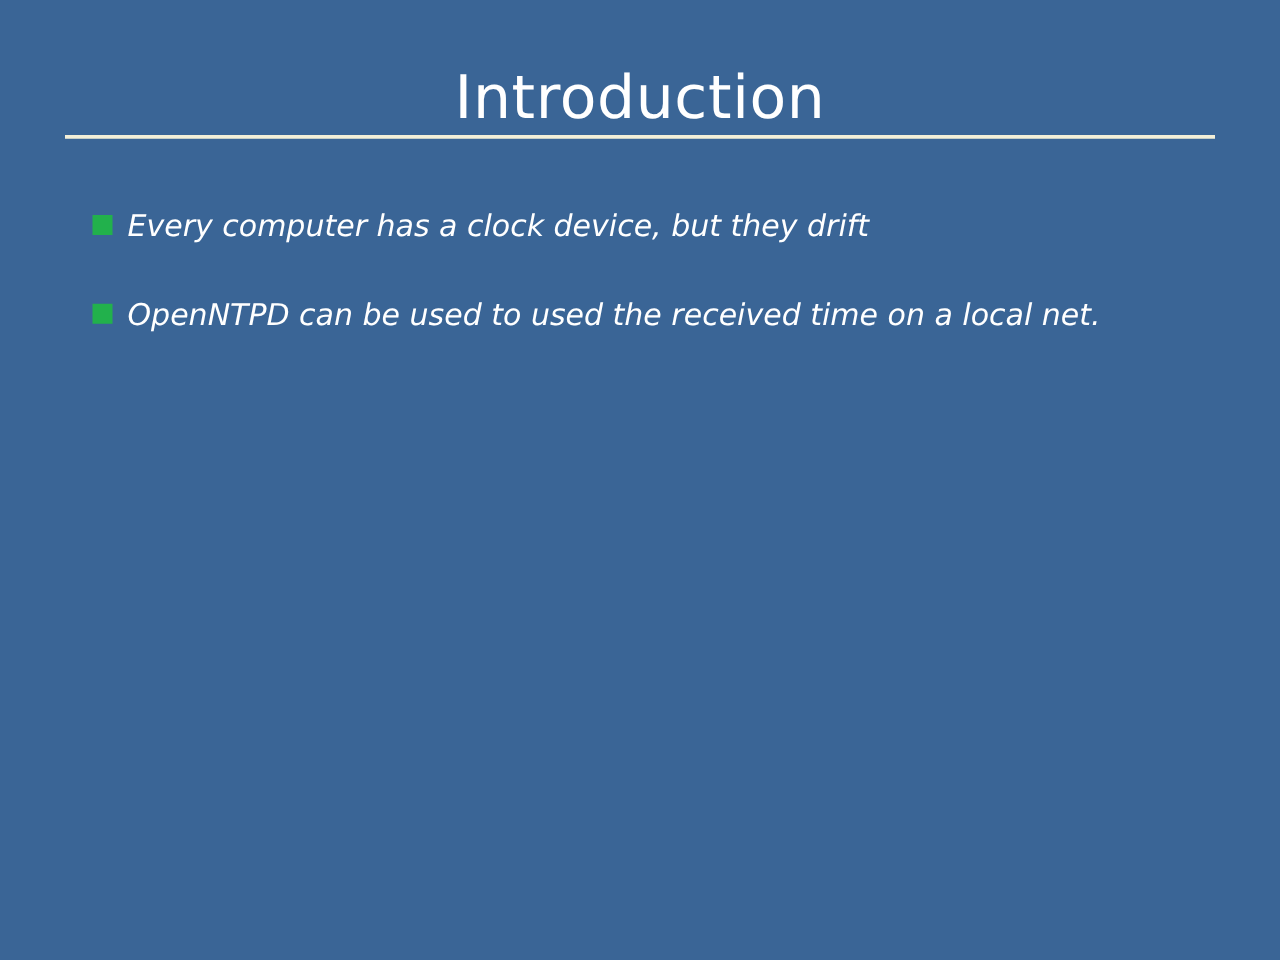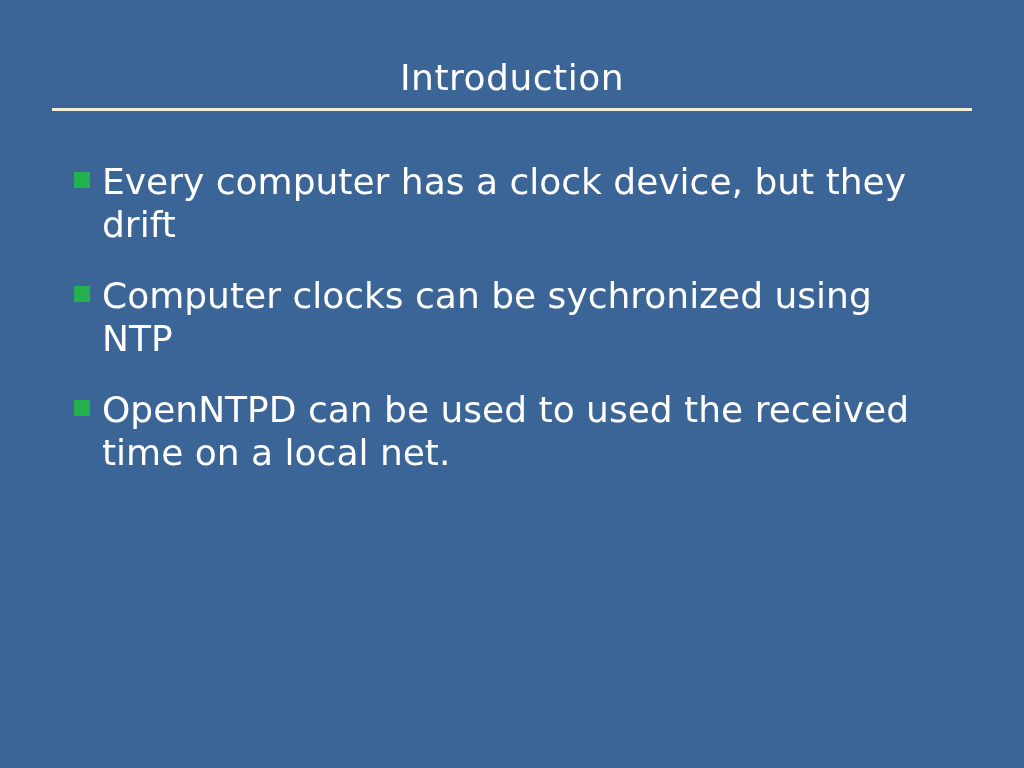--- a/index.html
+++ b/index.html
@@ -20,21 +20,21 @@
     background: #3a6596;
     box-sizing: border-box;
   }
   .slide-title {
     position: absolute;
     top: 52px;
     left: 0;
     width: 1024px;
     text-align: center;
     color: #ffffff;
-    font-size: 36px;
+    font-size: 48px;
     font-weight: normal;
     letter-spacing: 0.5px;
     line-height: 52px;
     font-family: "DejaVu Sans", sans-serif;
   }
   .title-rule {
     position: absolute;
     top: 108px;
     left: 52px;
     width: 920px;
@@ -56,46 +56,43 @@
     flex: 0 0 auto;
     width: 16px;
     height: 16px;
     background: #22b14c;
     margin-top: 12px;
     margin-right: 12px;
   }
   .bullet-text {
     flex: 1 1 auto;
     color: #ffffff;
-    font-size: 36px;
+    font-size: 24px;
     line-height: 43px;
     font-family: "DejaVu Sans", sans-serif;
     max-width: 840px;
+    font-style: italic;
   }
 </style>
 </head>
 <body>
 
 <div class="slide">
 
   <div class="slide-title">Introduction</div>
 
   <div class="title-rule"></div>
 
   <div class="bullets">
 
     <div class="bullet-item">
       <span class="bullet-marker"></span>
       <span class="bullet-text">Every computer has a clock device, but they drift</span>
     </div>
 
-    <div class="bullet-item">
-      <span class="bullet-marker"></span>
-      <span class="bullet-text">Computer clocks can be sychronized using NTP</span>
-    </div>
 
 
     <div class="bullet-item">
       <span class="bullet-marker"></span>
       <span class="bullet-text">OpenNTPD can be used to used the received time on a local net.</span>
     </div>
 
   </div>
 </div>
 

